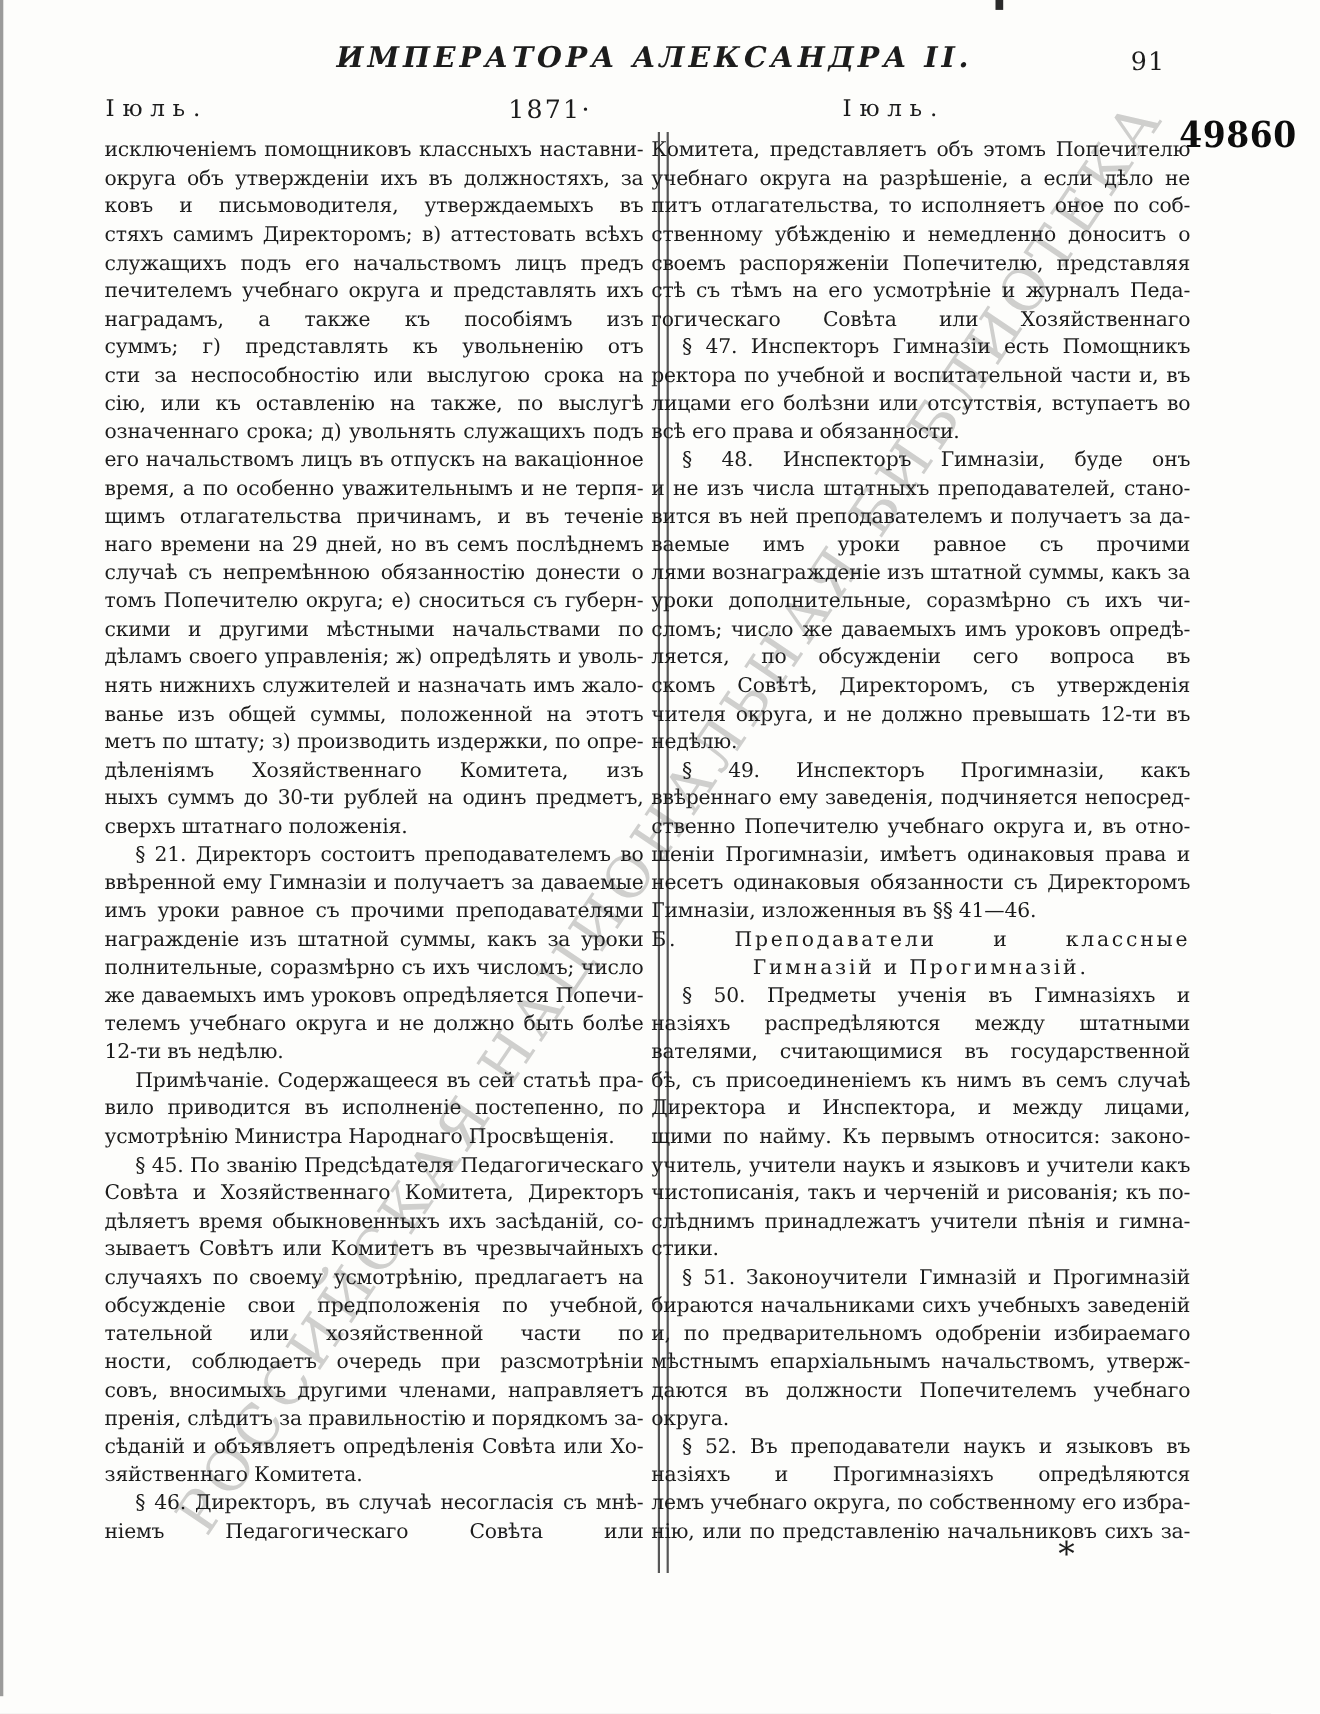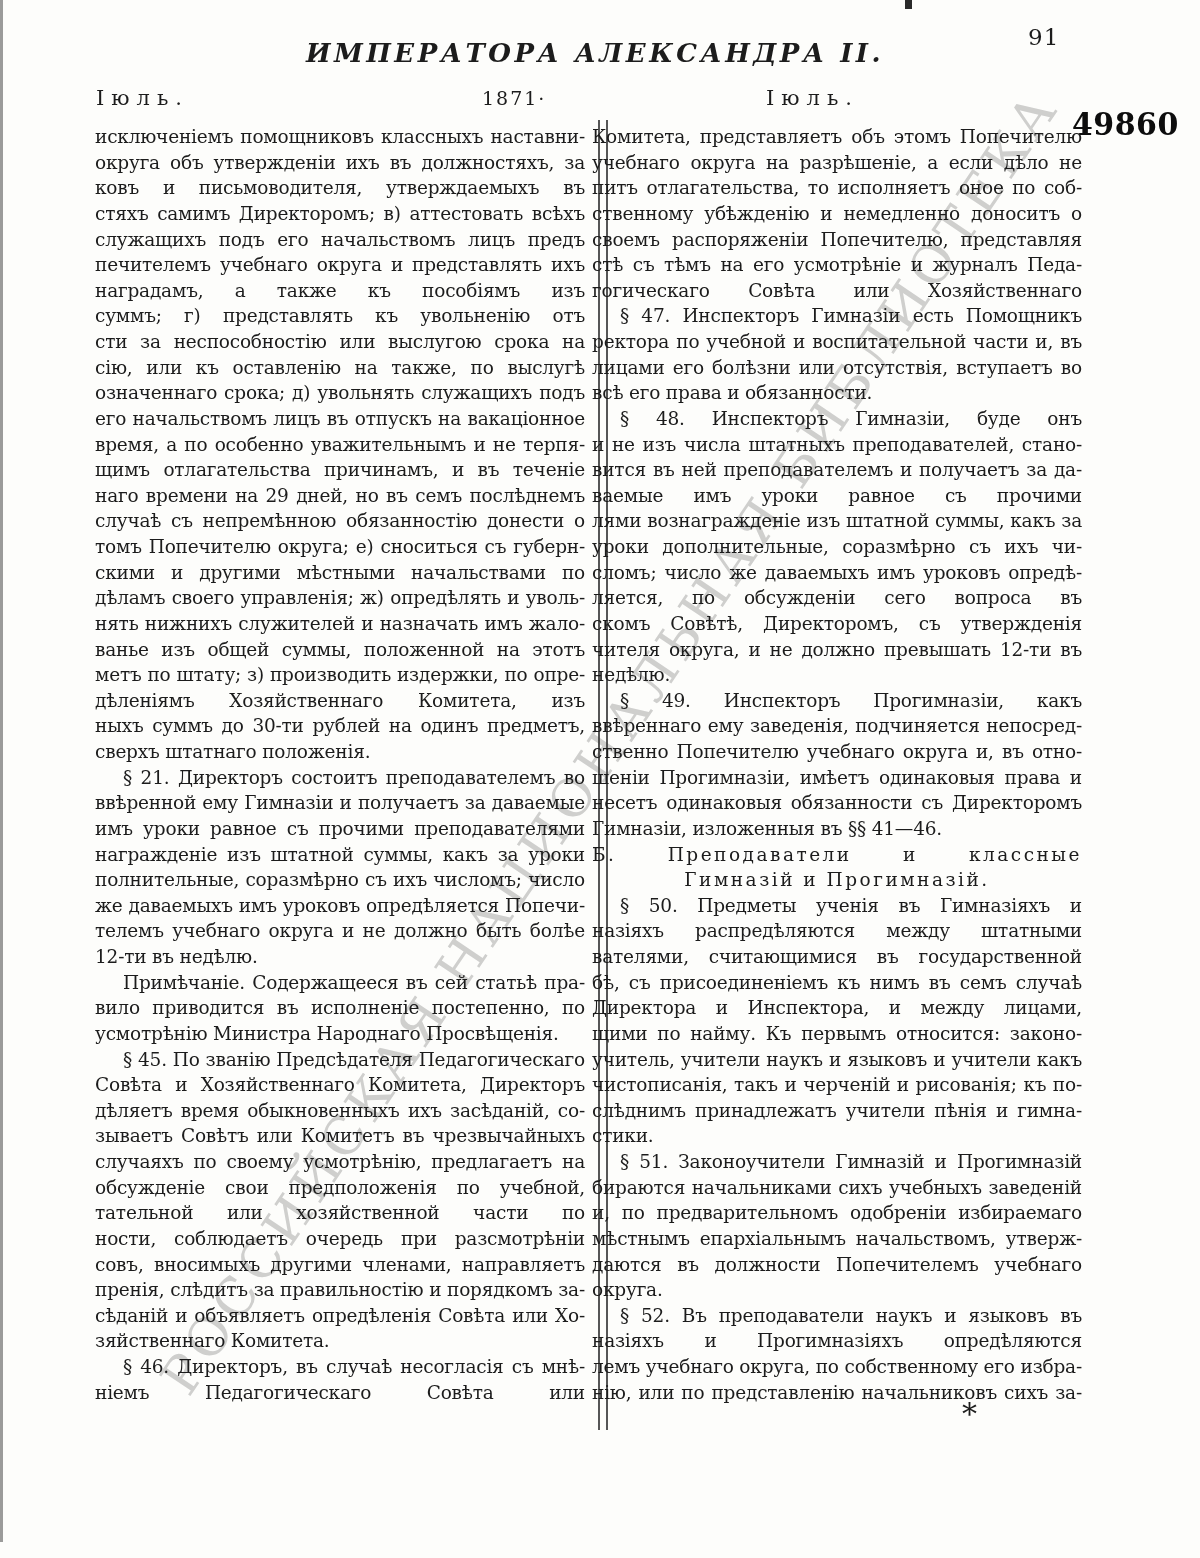--- a/index.html
+++ b/index.html
@@ -19,25 +19,25 @@
     text-align:center;white-space:nowrap;
     transform:rotate(-56deg);
     font-size:52px;letter-spacing:6px;
     color:rgba(138,138,138,.40);
     pointer-events:none;user-select:none;
   }
   .title{
     position:absolute;left:0;top:38px;width:1190px;
     text-align:center;font-size:26px;font-weight:bold;letter-spacing:3.5px;font-style:italic;
   }
-  .pagenum{position:absolute;left:1028px;top:24px;font-size:23px;letter-spacing:1px;}
+  .pagenum{position:absolute;left:1028px;top:44px;font-size:23px;letter-spacing:1px;}
   .month{position:absolute;top:86px;font-size:21px;letter-spacing:7px;}
   .month-left{left:96px;}
   .month-right{left:766px;}
-  .year{position:absolute;left:482px;top:87px;font-size:19px;letter-spacing:2px;}
+  .year{position:absolute;left:462px;top:87px;font-size:23px;letter-spacing:2px;}
   .stamp{
     position:absolute;left:1072px;top:106px;
     font-size:30px;font-weight:bold;letter-spacing:.5px;color:#0d0d0d;
     transform:scaleY(1.08);
   }
   .divider{
     position:absolute;left:598px;top:120px;height:1310px;width:6px;
     border-left:2px solid #3a3a3a;border-right:2px solid #3a3a3a;
     opacity:.85;
   }

